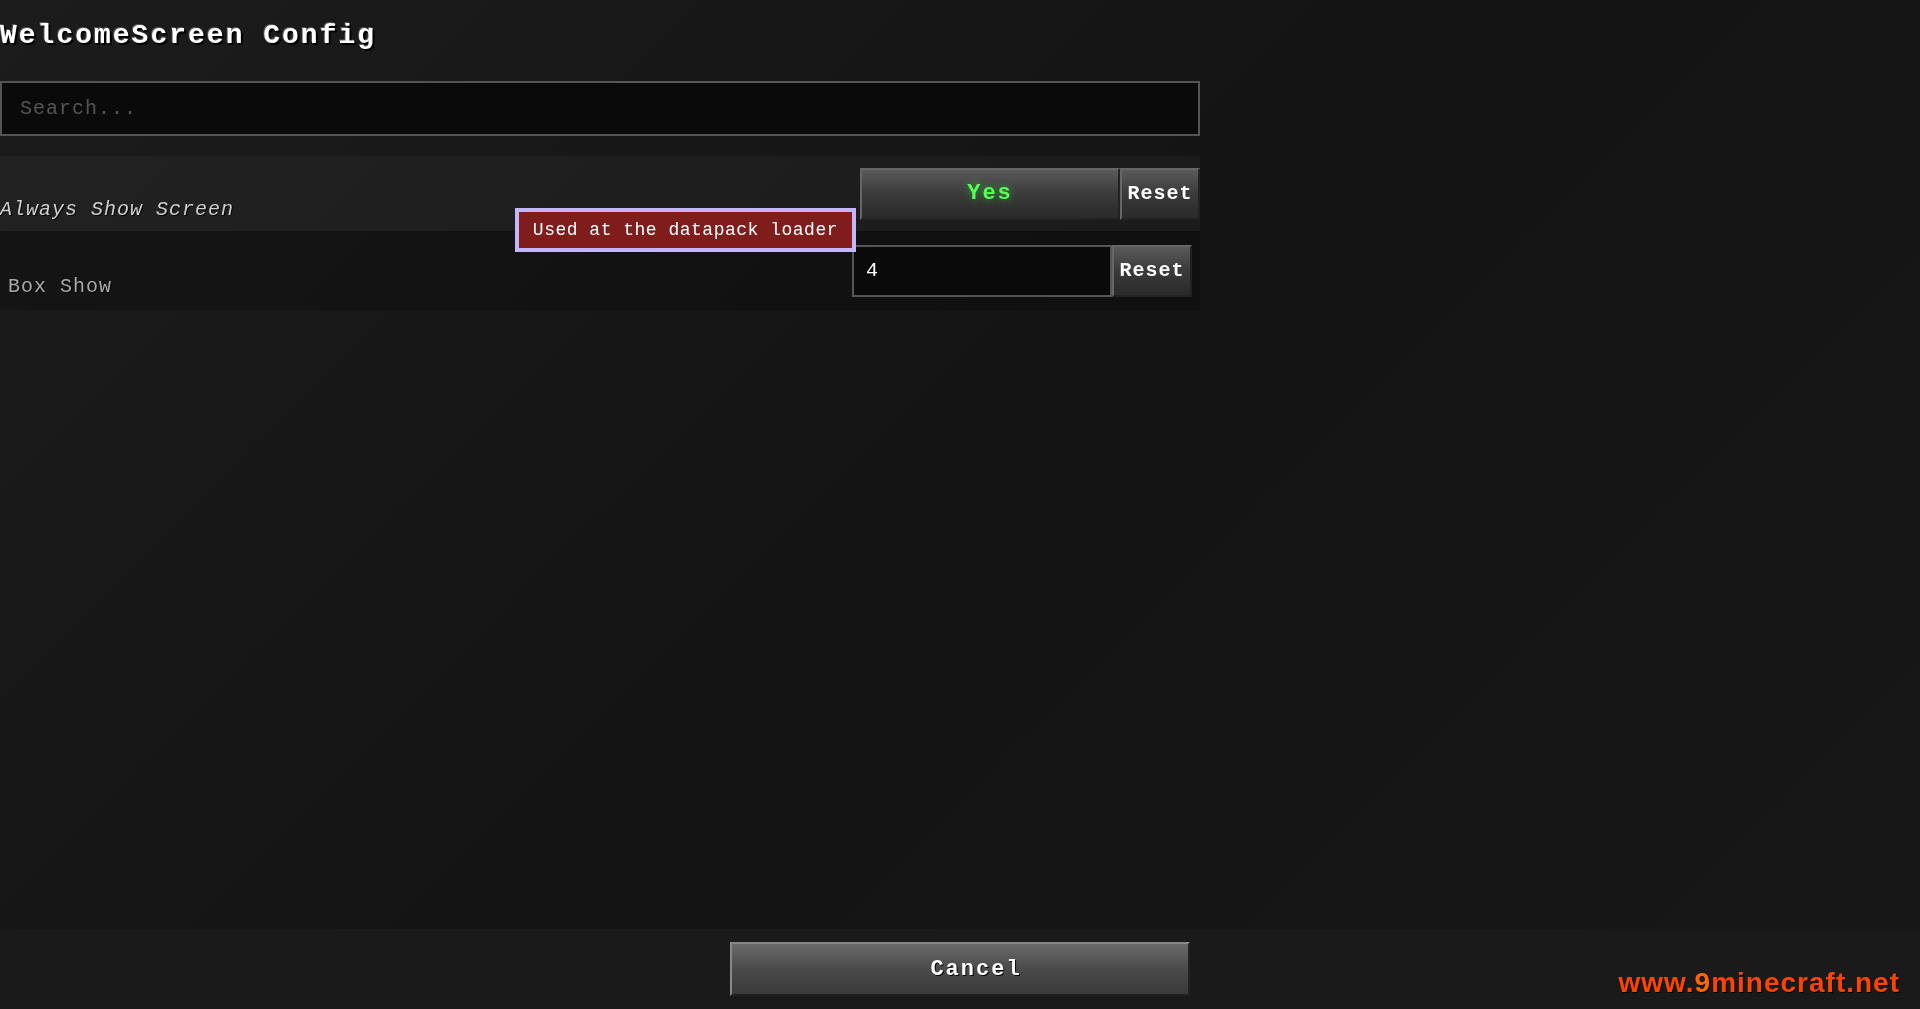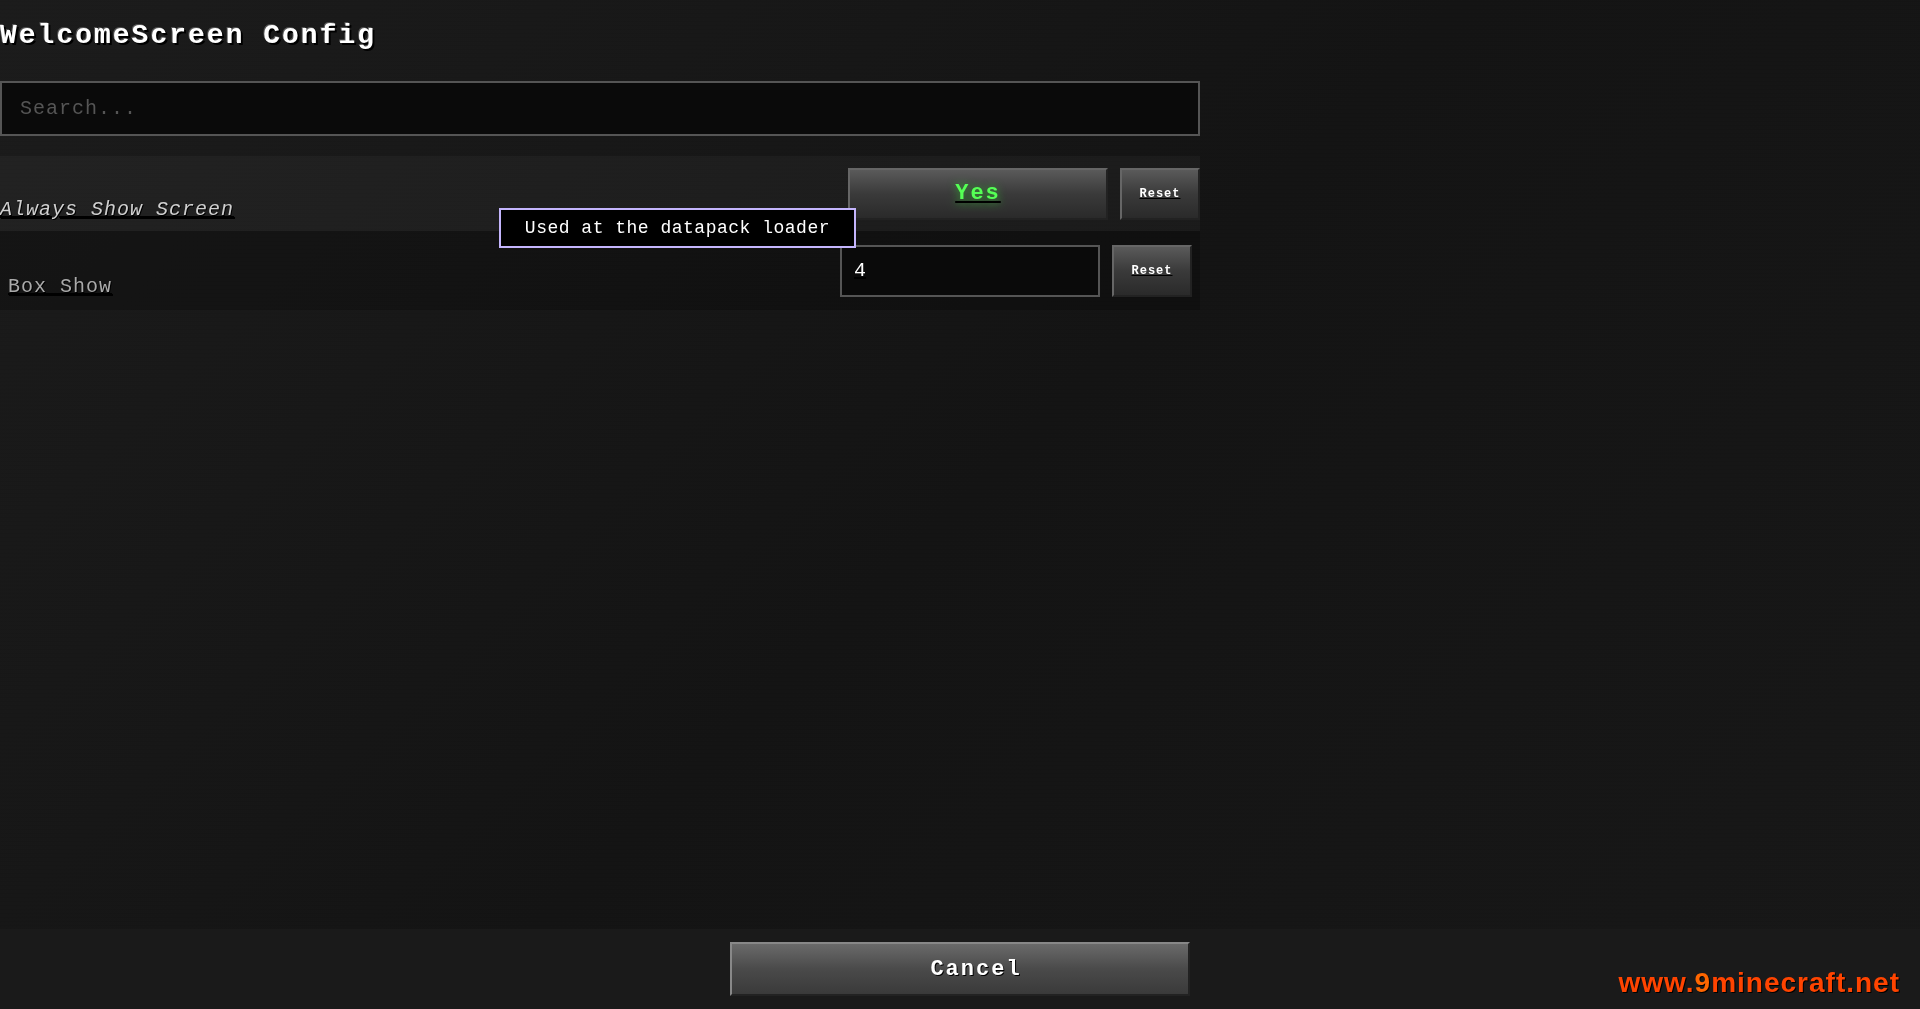--- a/index.html
+++ b/index.html
@@ -50,21 +50,20 @@
       margin-bottom: 30px;
       text-shadow: 2px 2px 0px #000, -1px -1px 0px #555;
       font-family: 'Courier New', monospace;
     }
 
     .content-area {
       width: 1200px;
       display: flex;
       flex-direction: column;
       gap: 0;
-      text-decoration: underline;
     }
 
     
     .search-container {
       width: 100%;
       margin-bottom: 20px;
     }
 
     .search-input {
       width: 100%;
@@ -112,21 +111,21 @@
     }
 
     .config-label-normal {
       color: #aaaaaa;
       font-style: normal;
     }
 
     .config-controls {
       display: flex;
       align-items: center;
-      gap: 12px;
+      gap: 0;
     }
 
     
     .value-btn {
       background: linear-gradient(180deg, #5a5a5a 0%, #3a3a3a 50%, #2a2a2a 100%);
       border: 2px solid #666;
       border-bottom-color: #222;
       border-right-color: #222;
       color: #55ff55;
       font-size: 22px;
@@ -152,39 +151,39 @@
       padding: 0 12px;
       outline: none;
     }
 
     .reset-btn {
       background: linear-gradient(180deg, #5a5a5a 0%, #3a3a3a 50%, #2a2a2a 100%);
       border: 2px solid #666;
       border-bottom-color: #222;
       border-right-color: #222;
       color: #ffffff;
-      font-size: 12px;
+      font-size: 20px;
       font-family: 'Courier New', monospace;
       font-weight: bold;
       width: 80px;
       height: 52px;
       cursor: pointer;
       text-align: center;
       letter-spacing: 1px;
     }
 
     
     .tooltip {
       position: absolute;
-      background-color: #000000;
-      border: 2px solid #c4b5fd;
+      background-color: #7f1d1d;
+      border: 4px solid #c4b5fd;
       color: #ffffff;
       font-size: 18px;
       font-family: 'Courier New', monospace;
-      padding: 8px 24px;
+      padding: 8px 14px;
       white-space: nowrap;
       z-index: 100;
       top: 52px;
       right: 344px;
       letter-spacing: 0.5px;
     }
 
     
     .bottom-area {
       position: absolute;

